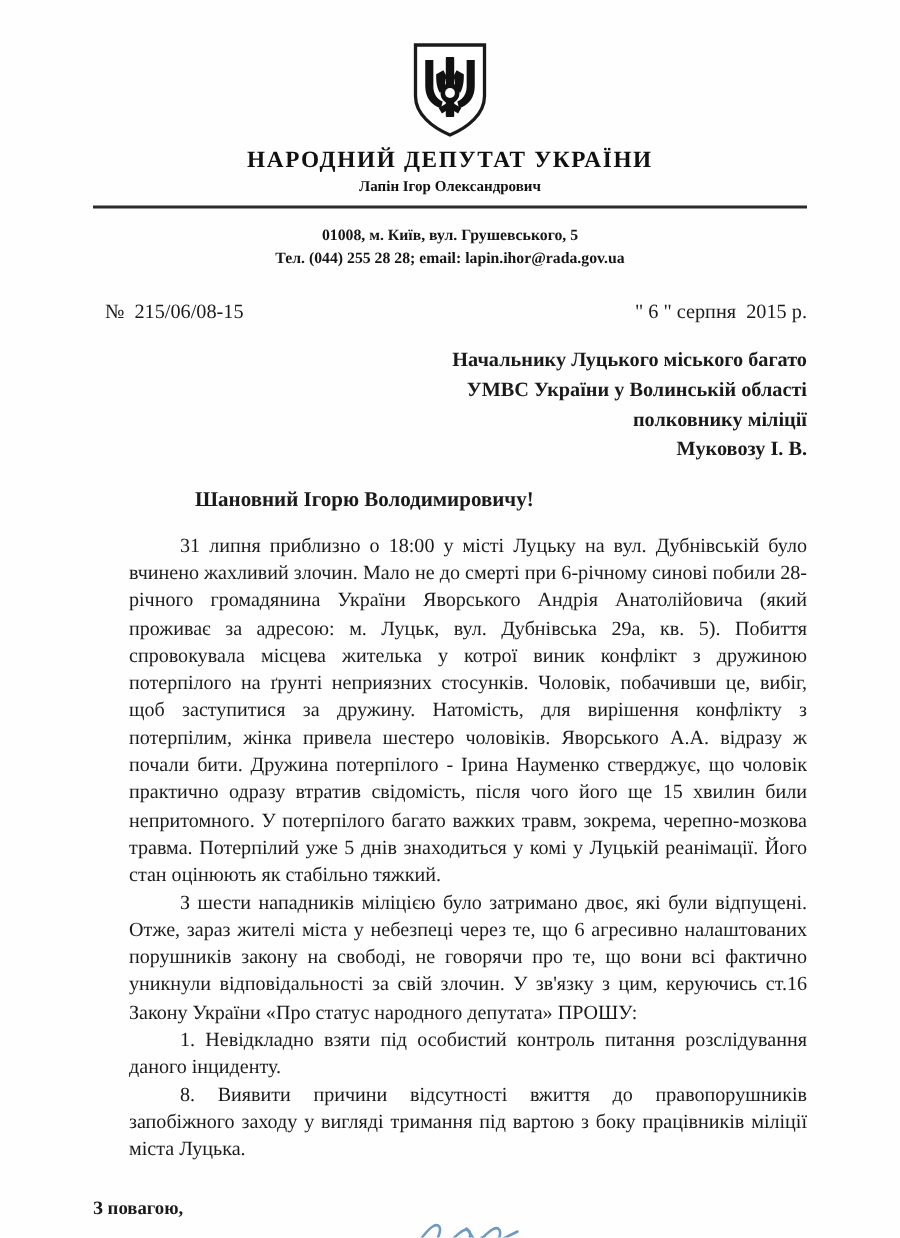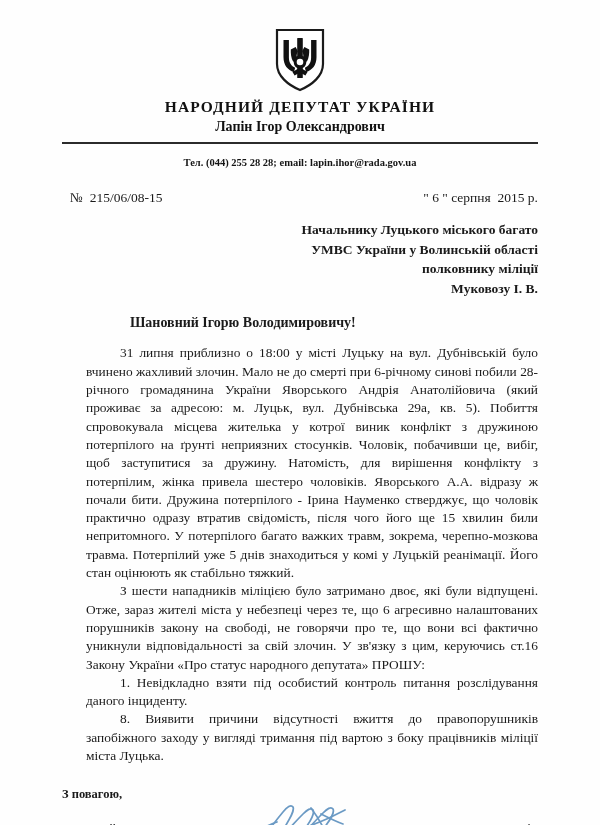--- a/index.html
+++ b/index.html
@@ -38,21 +38,21 @@
   .org-title {
     margin-top: 6px;
     font-size: 15.5px;
     font-weight: bold;
     letter-spacing: 1.1px;
     color: #111;
   }
 
   .person-name {
     margin-top: 3px;
-    font-size: 14px;
+    font-size: 10px;
     font-weight: bold;
     color: #111;
   }
 
   .rule {
     width: 476px;
     height: 2px;
     background: #2b2b2b;
     margin: 7px auto 0 auto;
   }
@@ -159,20 +159,21 @@
       </g>
       <circle cx="26" cy="34" r="3.3" fill="#ffffff"></circle>
     </svg>
 
     <div class="org-title">НАРОДНИЙ ДЕПУТАТ УКРАЇНИ</div>
     <div class="person-name">Лапін Ігор Олександрович</div>
 
     <div class="rule"></div>
 
     <div class="contact">
+      <div>01008,  м. Київ,  вул. Грушевського, 5</div>
       <div>Тел. (044) 255 28 28;   email: lapin.ihor@rada.gov.ua</div>
     </div>
   </div>
 
   <div class="refrow">
     <div class="refno">№  215/06/08-15</div>
     <div class="refdate">" 6 " серпня  2015 р.</div>
   </div>
 
   <div class="addressee">

